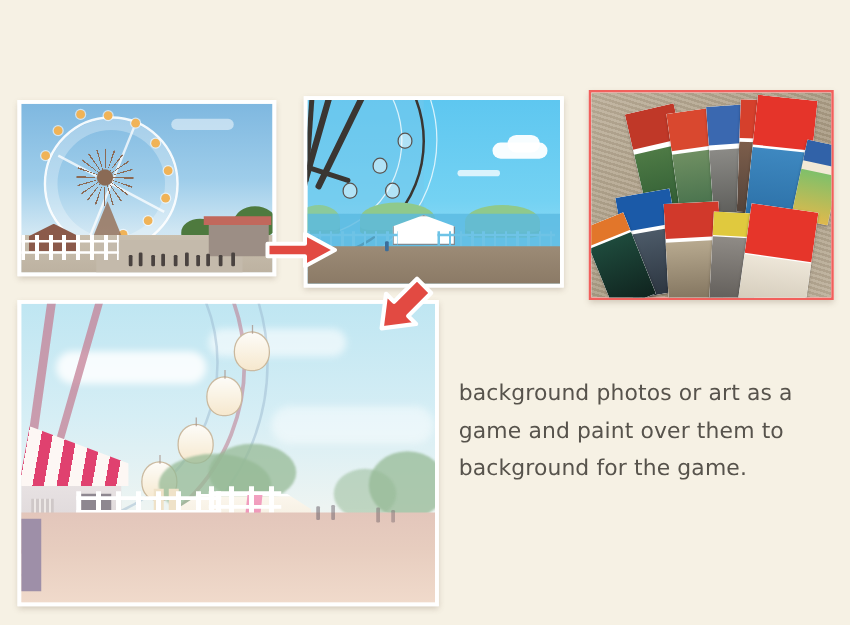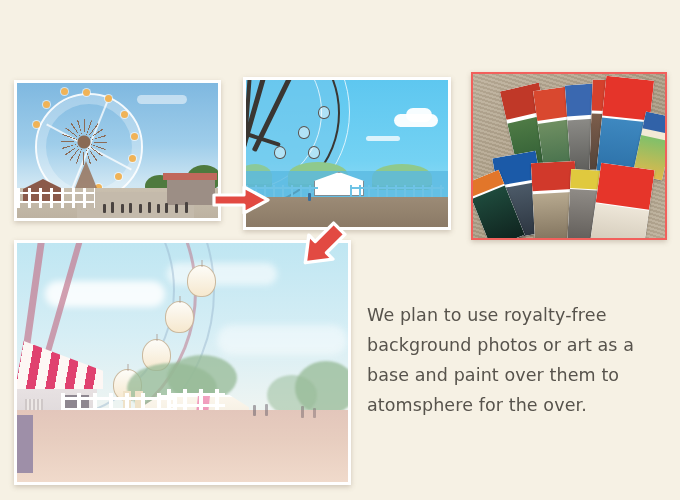--- a/index.html
+++ b/index.html
@@ -312,19 +312,18 @@
 
   <div class="arrow" id="arrow-down-left" style="left:292px;top:214px;">
     <svg width="62" height="62" viewBox="0 0 62 62" aria-hidden="true">
       <g transform="rotate(135 31 31)">
         <path d="M8 23 L34 23 L34 14 L56 31 L34 48 L34 39 L8 39 Z" fill="#E24A42" stroke="#FFFFFF" stroke-width="3.4" stroke-linejoin="round"></path>
       </g>
     </svg>
   </div>
 
   <div class="bodytext">
-    <div>We plan to use royalty-free</div>
     <div>background photos or art as a</div>
-    <div>base and paint over them to</div>
-    <div>atomsphere for the over.</div>
+    <div>game and paint over them to</div>
+    <div>background for the game.</div>
   </div>
 
 </div>
 
 </body></html>

